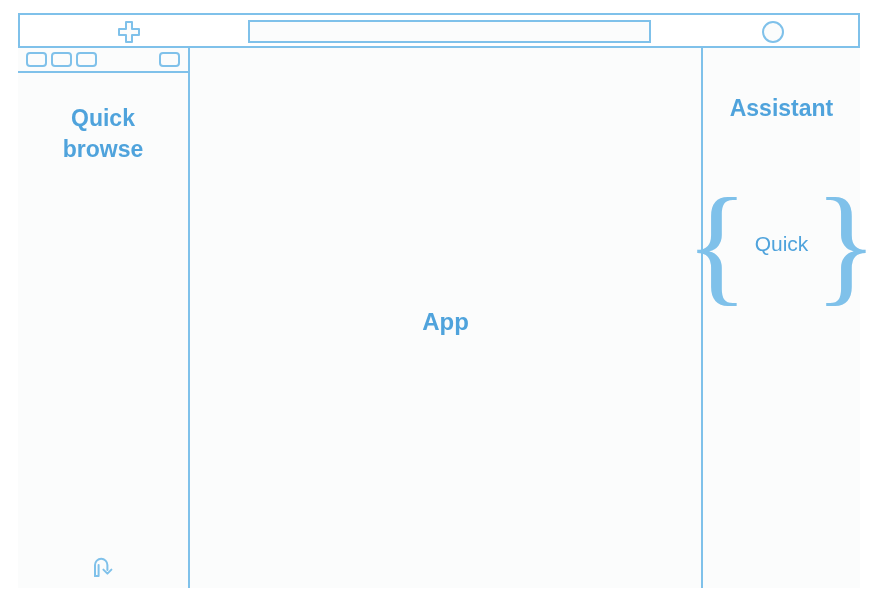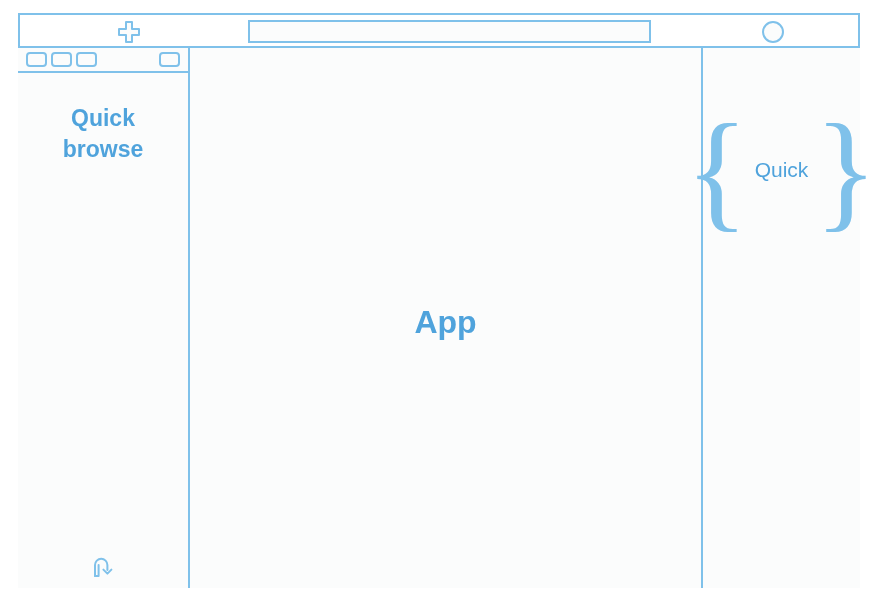--- a/index.html
+++ b/index.html
@@ -135,21 +135,21 @@
     flex: 1;
     height: 100%;
     box-sizing: border-box;
     border-right: 2px solid #7FC1EA;
     background: #FBFCFC;
     display: flex;
     align-items: center;
     justify-content: center;
   }
   #app-label {
-    font-size: 32px;
+    font-size: 24px;
     font-weight: bold;
     color: #4FA3DC;
   }
 
   
   #assistant {
     width: 157px;
     height: 100%;
     background: #FBFCFC;
     display: flex;
@@ -275,20 +275,21 @@
       </div>
 
     </div>
 
     <div id="app-region">
       <div id="app-label">App</div>
     </div>
 
     <div id="assistant">
 
+      <div id="assistant-title">Assistant</div>
 
       <div id="hints-block">
         <span class="brace">{</span>
         <span id="hints-label">Quick</span>
         <span class="brace">}</span>
       </div>
 
       <div id="assistant-spacer"></div>
 
     </div>

